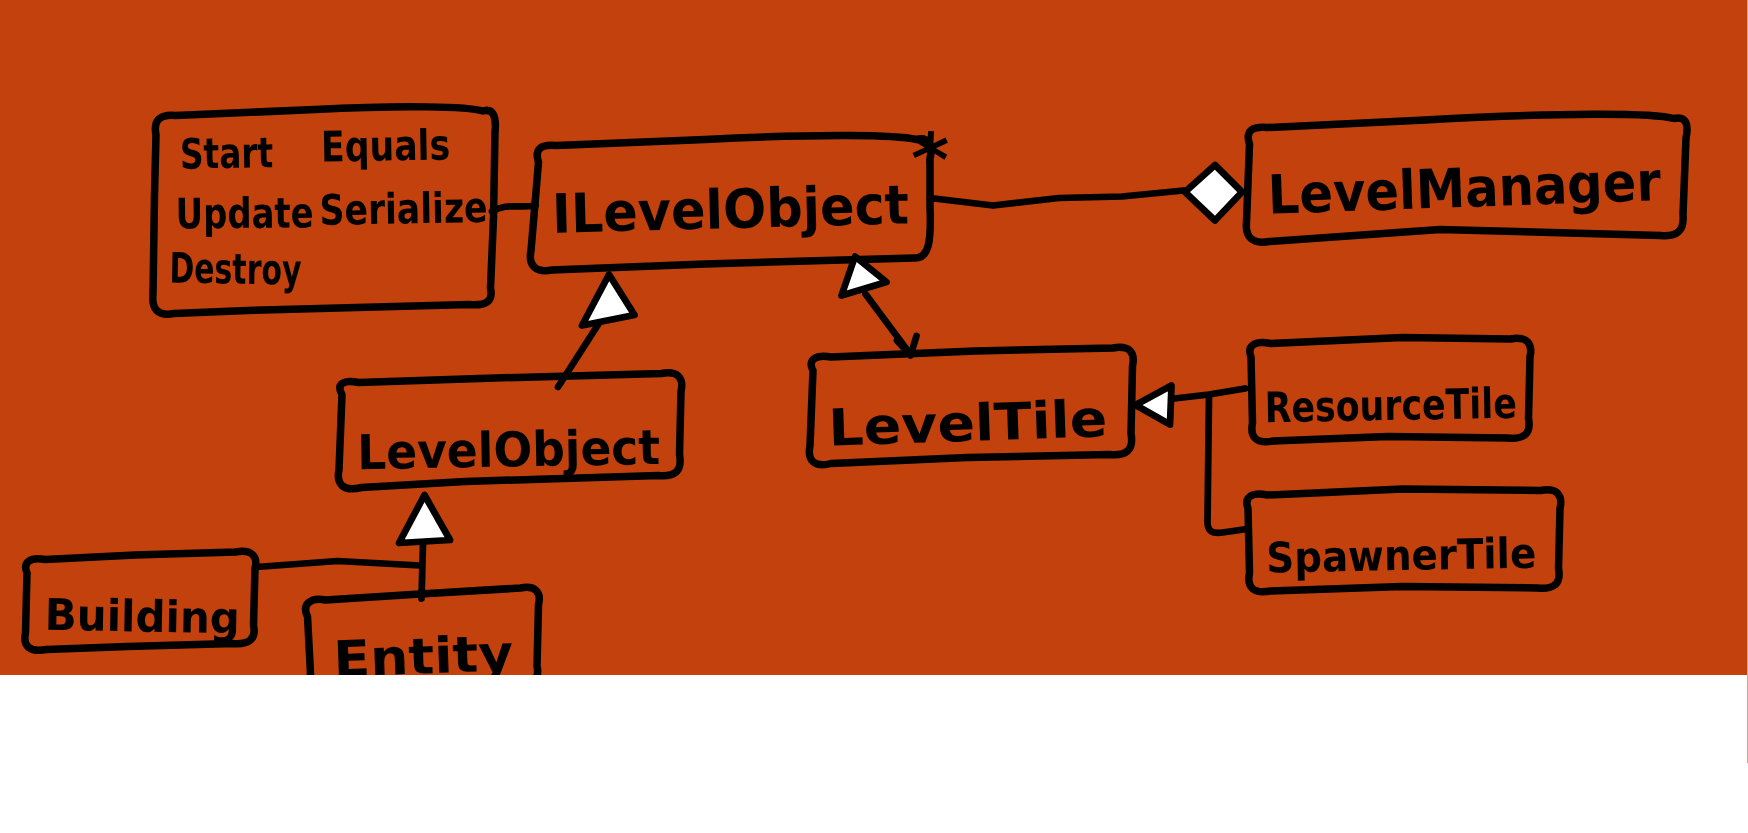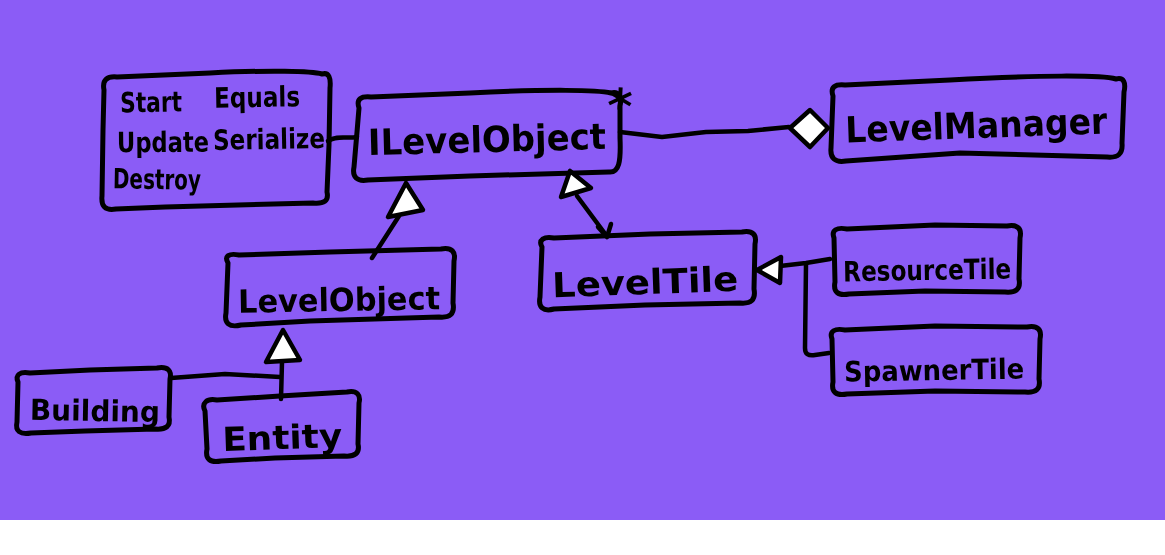--- a/index.html
+++ b/index.html
@@ -3,22 +3,22 @@
 <meta charset="utf-8">
 <style>
   html, body {
     margin: 0;
     padding: 0;
     background: #ffffff;
   }
   .canvas {
     position: relative;
     width: 1165px;
-    height: 520px;
-    background: #8b5cf6;
+    height: 450px;
+    background: #c2410c;
     overflow: hidden;
   }
   svg text {
     font-family: "DejaVu Sans", sans-serif;
     font-weight: bold;
     fill: #000000;
   }
   .ink {
     stroke: #000000;
     fill: none;

